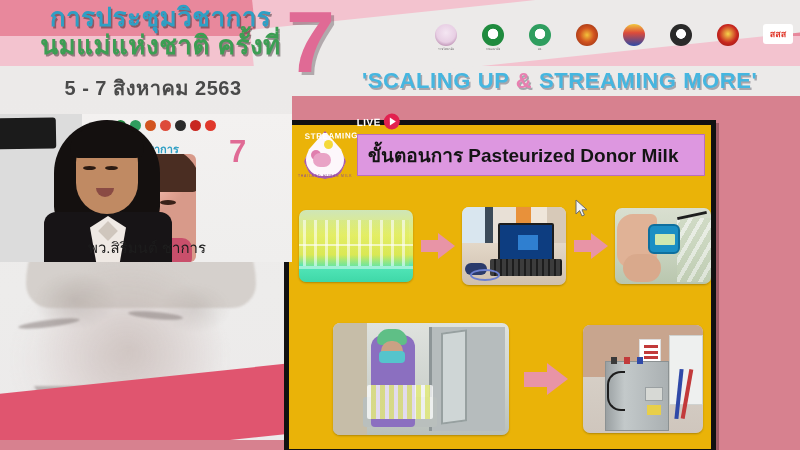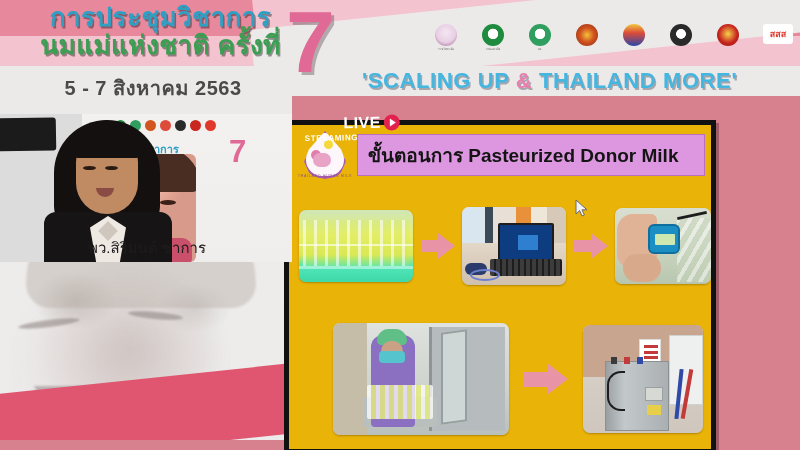--- a/index.html
+++ b/index.html
@@ -150,21 +150,21 @@
   .pip .speaker .suit { position:absolute; left:-4px; top:92px; width:128px; height:56px; background:#171416; border-radius:12px 12px 0 0; }
   .pip .speaker .shirt { position:absolute; left:42px; top:96px; width:36px; height:52px; background:#efe9e4; clip-path: polygon(50% 0,100% 22%,80% 100%,20% 100%,0 22%); }
   .pip .speaker .tie { position:absolute; left:53px; top:104px; width:14px; height:14px; background:#cfc6bd; transform:rotate(45deg); }
 
   .live-badge {
     position:absolute; left:-16px; top:118px; width:72px; z-index:10;
     background:#1b1b1b; border-radius:3px; padding:2px 4px 3px 4px;
     transform: rotate(-1deg);
   }
   .live-badge .row1 { display:flex; align-items:center; gap:3px; justify-content:flex-end; }
-  .live-badge .live-text { color:#fff; font-size:16px; font-weight:bold; letter-spacing:.5px; }
+  .live-badge .live-text { color:#fff; font-size:10px; font-weight:bold; letter-spacing:.5px; }
   .live-badge .play {
     width:16px; height:16px; border-radius:50%; background:#e2214f;
     position:relative; flex:none;
   }
   .live-badge .play::after {
     content:""; position:absolute; left:5.5px; top:4px;
     border-left:6px solid #fff; border-top:4px solid transparent; border-bottom:4px solid transparent;
   }
   .live-badge .row2 { color:#fff; font-size:8px; font-weight:bold; letter-spacing:.6px; text-align:right; margin-top:1px; }
 
@@ -309,21 +309,21 @@
     <div class="band-slant"></div>
     <div class="band-slant2"></div>
   </div>
 
   <div class="conf-title">
     <div class="l1">การประชุมวิชาการ</div>
     <div class="l2">นมแม่แห่งชาติ ครั้งที่</div>
   </div>
   <div class="big-seven">7</div>
   <div class="conf-date">5 - 7 สิงหาคม 2563</div>
-  <div class="tagline"><span>'SCALING UP </span><span class="amp">&amp;</span><span> THAILAND MORE'</span></div>
+  <div class="tagline"><span>'SCALING UP </span><span class="amp">&amp;</span><span> STREAMING MORE'</span></div>
 
   <div class="logo-row">
     <div class="logo lg1">
         <span class="mark"></span>
         <span class="cap">ราชวิทยาลัย</span>
       </div>
     <div class="logo lg2">
         <span class="mark"></span>
         <span class="cap">กรมอนามัย</span>
       </div>

